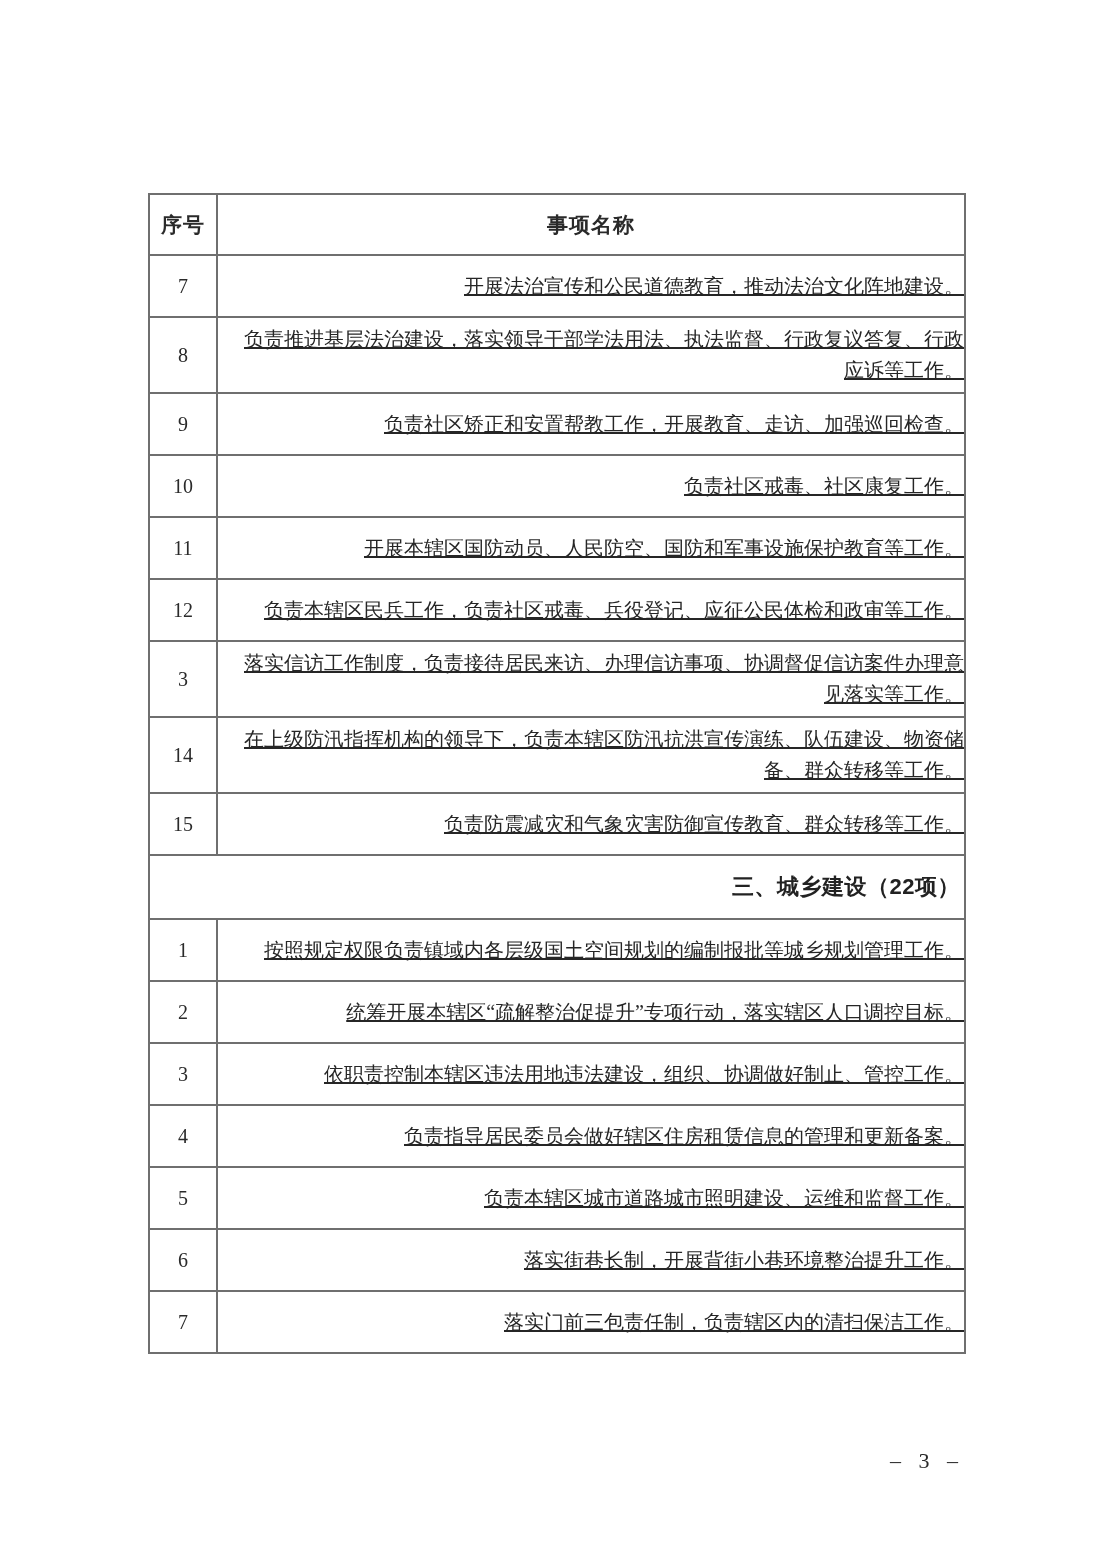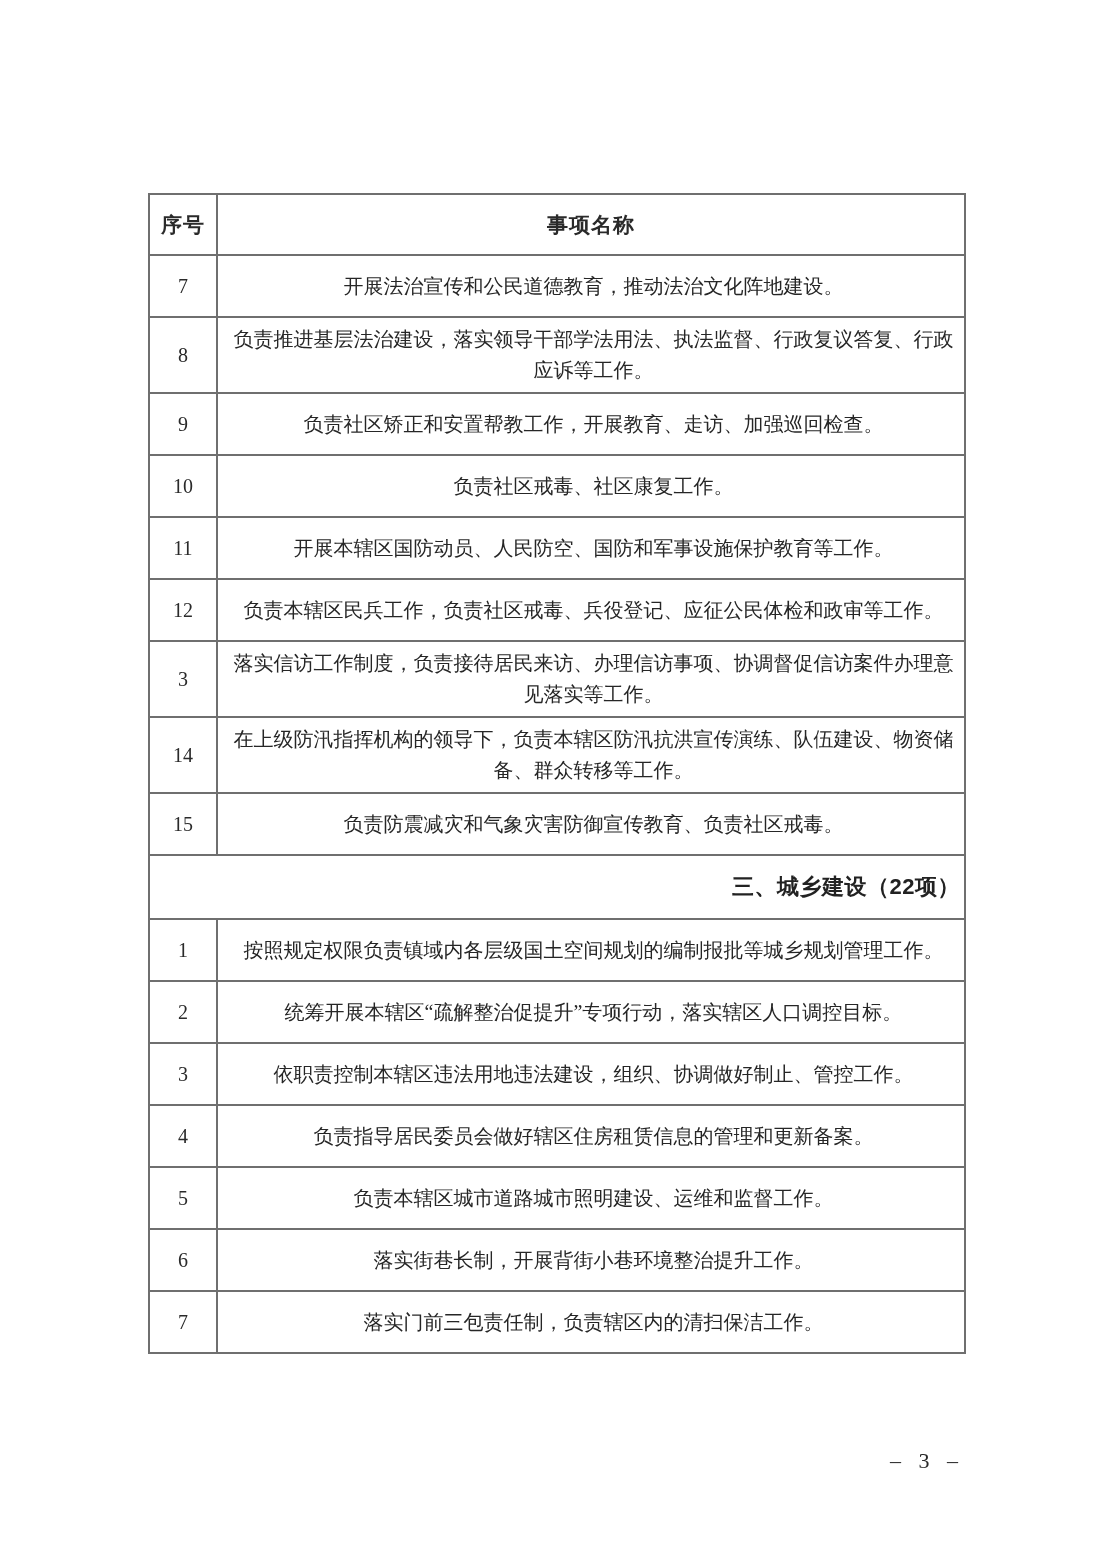--- a/index.html
+++ b/index.html
@@ -48,25 +48,26 @@
 
   .index-cell {
     height: 62px;
     text-align: center;
     font-size: 20px;
     color: #2a2a2a;
   }
 
   .name-cell {
     height: 62px;
-    padding: 6px 8px 6px 13px;
+    padding: 6px 0 6px 13px;
     font-size: 20px;
     line-height: 31px;
-    text-align: center;
+    text-align: right;
     color: #262626;
+    text-decoration: underline;
   }
 
   .section-cell {
     height: 64px;
     padding: 6px 4px 6px 14px;
     font-family: "Liberation Sans", "DejaVu Sans", sans-serif;
     font-weight: 700;
     font-size: 22px;
     letter-spacing: 0.5px;
     text-align: right;
@@ -128,21 +129,21 @@
         <tr>
           <td class="index-cell">3</td>
           <td class="name-cell">落实信访工作制度，负责接待居民来访、办理信访事项、协调督促信访案件办理意见落实等工作。</td>
         </tr>
         <tr>
           <td class="index-cell">14</td>
           <td class="name-cell">在上级防汛指挥机构的领导下，负责本辖区防汛抗洪宣传演练、队伍建设、物资储备、群众转移等工作。</td>
         </tr>
         <tr>
           <td class="index-cell">15</td>
-          <td class="name-cell">负责防震减灾和气象灾害防御宣传教育、负责社区戒毒。</td>
+          <td class="name-cell">负责防震减灾和气象灾害防御宣传教育、群众转移等工作。</td>
         </tr>
         <tr>
           <td colspan="2" class="section-cell">三、城乡建设（22项）</td>
         </tr>
         <tr>
           <td class="index-cell">1</td>
           <td class="name-cell">按照规定权限负责镇域内各层级国土空间规划的编制报批等城乡规划管理工作。</td>
         </tr>
         <tr>
           <td class="index-cell">2</td>

